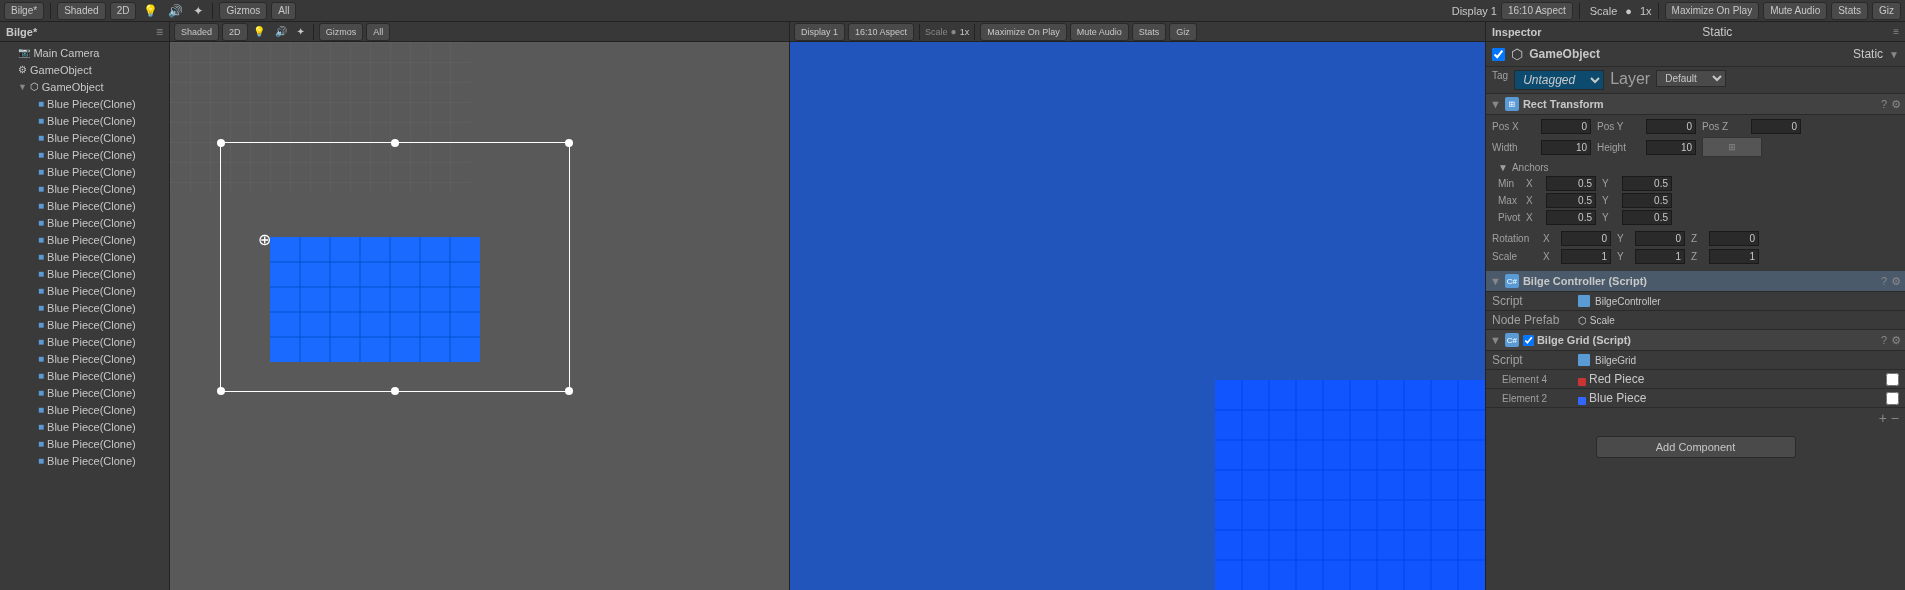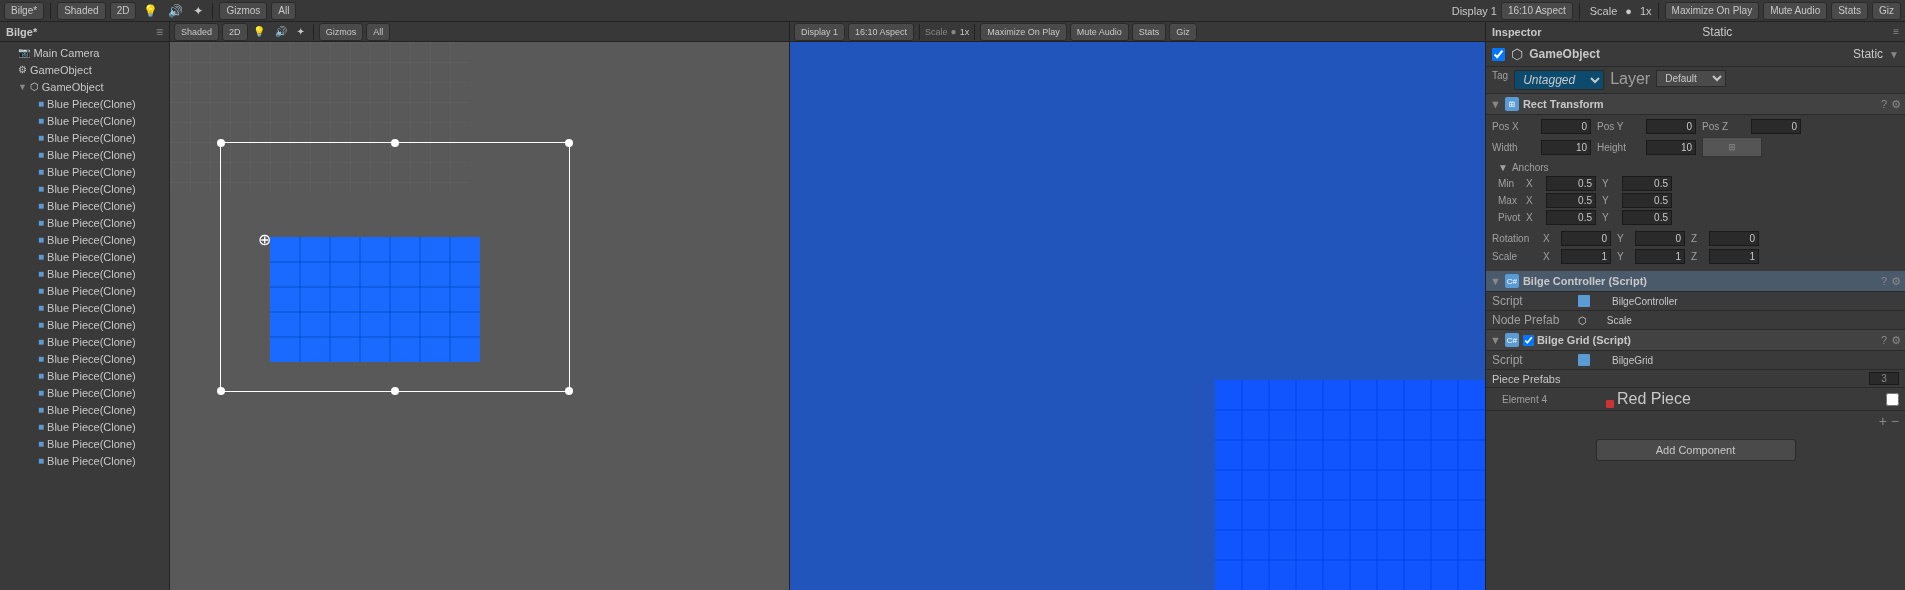--- a/index.html
+++ b/index.html
@@ -352,21 +352,21 @@
       color: #a0a0a0;
       font-size: 12px;
       width: 80px;
       flex-shrink: 0;
     }
     .script-value {
       color: #c8c8c8;
       font-size: 10px;
       display: flex;
       align-items: center;
-      gap: 20px;
+      gap: 3px;
     }
 
     
     .piece-prefabs-header {
       display: flex;
       align-items: center;
       padding: 2px 6px;
       border-bottom: 1px solid #2a2a2a;
     }
     .piece-prefabs-title {
@@ -393,22 +393,21 @@
     .element-label {
       color: #a0a0a0;
       font-size: 10px;
       width: 70px;
     }
     .element-value {
       display: flex;
       align-items: flex-end;
       gap: 3px;
       color: #c8c8c8;
-      font-size: 16px;
-      margin-left: 28px;
+      font-size: 12px;
     }
     .colored-dot {
       width: 8px;
       height: 8px;
       border-radius: 1px;
       display: inline-block;
     }
 
     
     .add-component-btn {
@@ -892,35 +891,39 @@
       </div>
     </div>
     <div class="script-row">
       <span class="script-key">Script</span>
       <span class="script-value">
         <span class="script-file-icon"></span>
         <span>BilgeGrid</span>
       </span>
     </div>
 
-    <div class="piece-prefabs-header">
-      <span class="piece-prefabs-title">Piece Prefabs</span>
-      <input class="piece-prefabs-count rect-input" type="text" value="3" style="width: 30px;">
-    </div>
 
     <div class="element-row">
       <span class="element-label">Element 4</span>
       <span class="element-value">
         <span class="colored-dot red-piece"></span>
         <span>Red Piece</span>
       </span>
       <input type="checkbox" style="margin-left: auto;">
     </div>
 
 
+    <div class="element-row">
+      <span class="element-label">Element 2</span>
+      <span class="element-value">
+        <span class="colored-dot blue-piece"></span>
+        <span>Blue Piece</span>
+      </span>
+      <input type="checkbox" style="margin-left: auto;">
+    </div>
 
     <div style="display:flex; justify-content:flex-end; padding:2px 6px; gap:4px;">
       <span class="plus-icon">+</span>
       <span class="minus-icon">−</span>
     </div>
 
     <button class="add-component-btn">Add Component</button>
   </div>
 
 </div>

